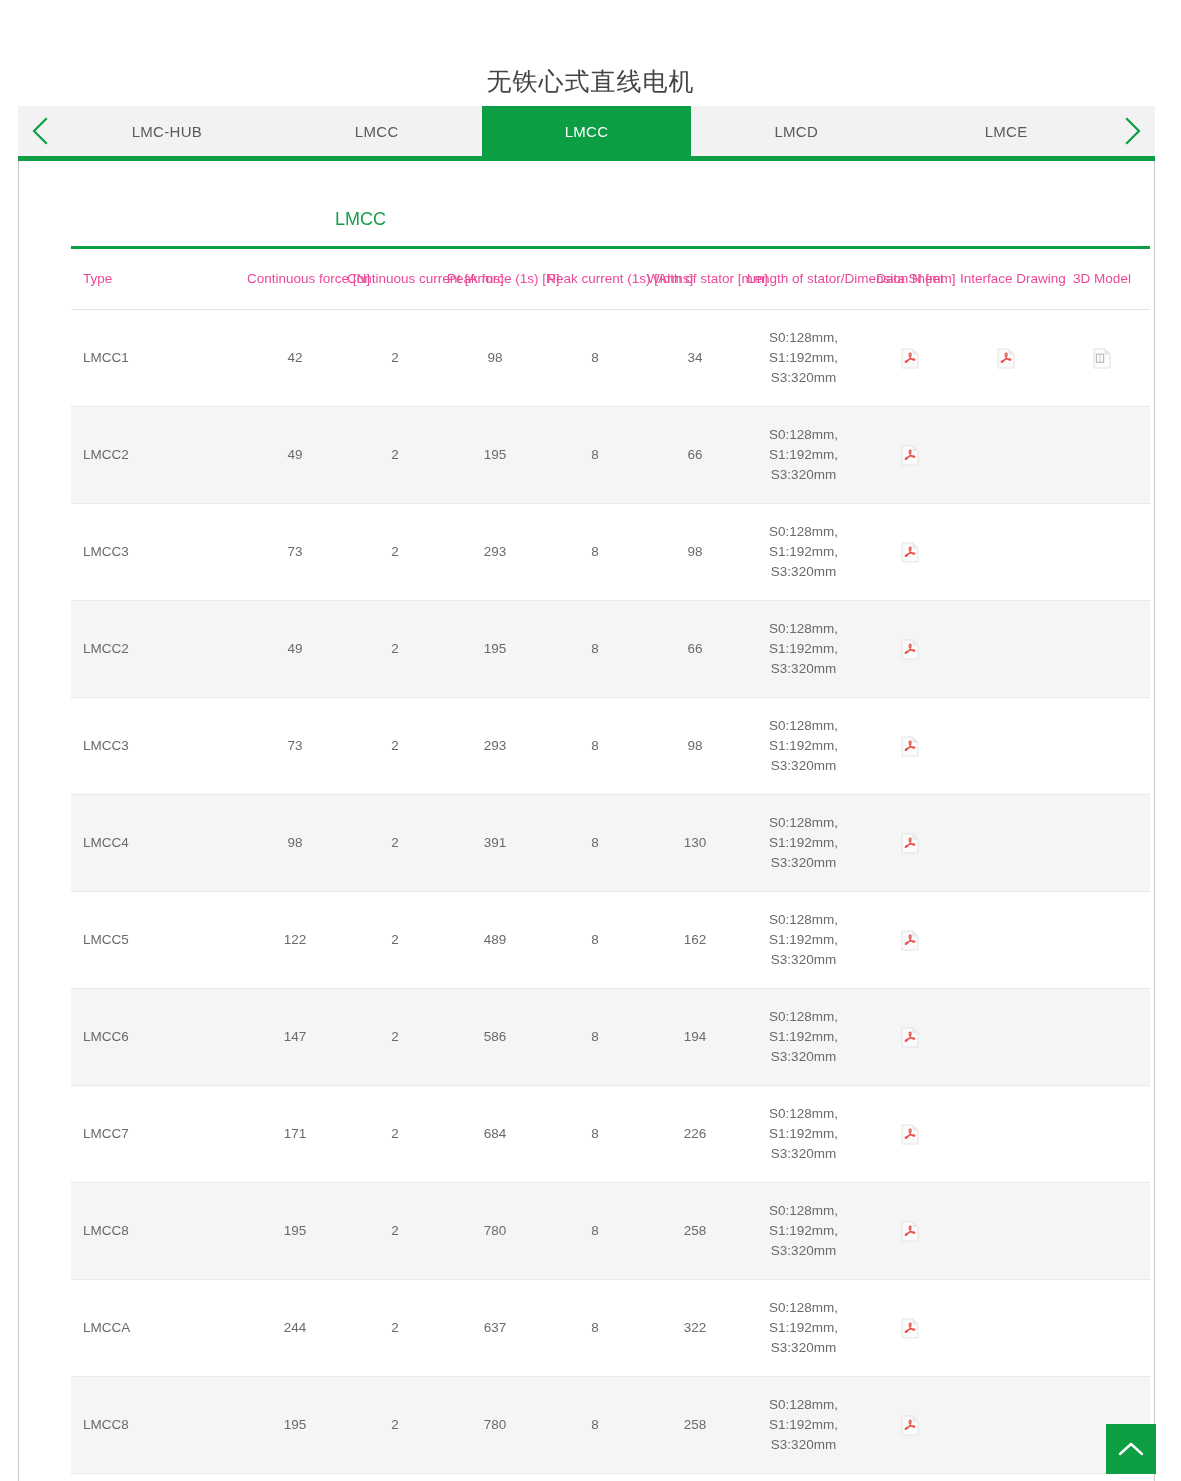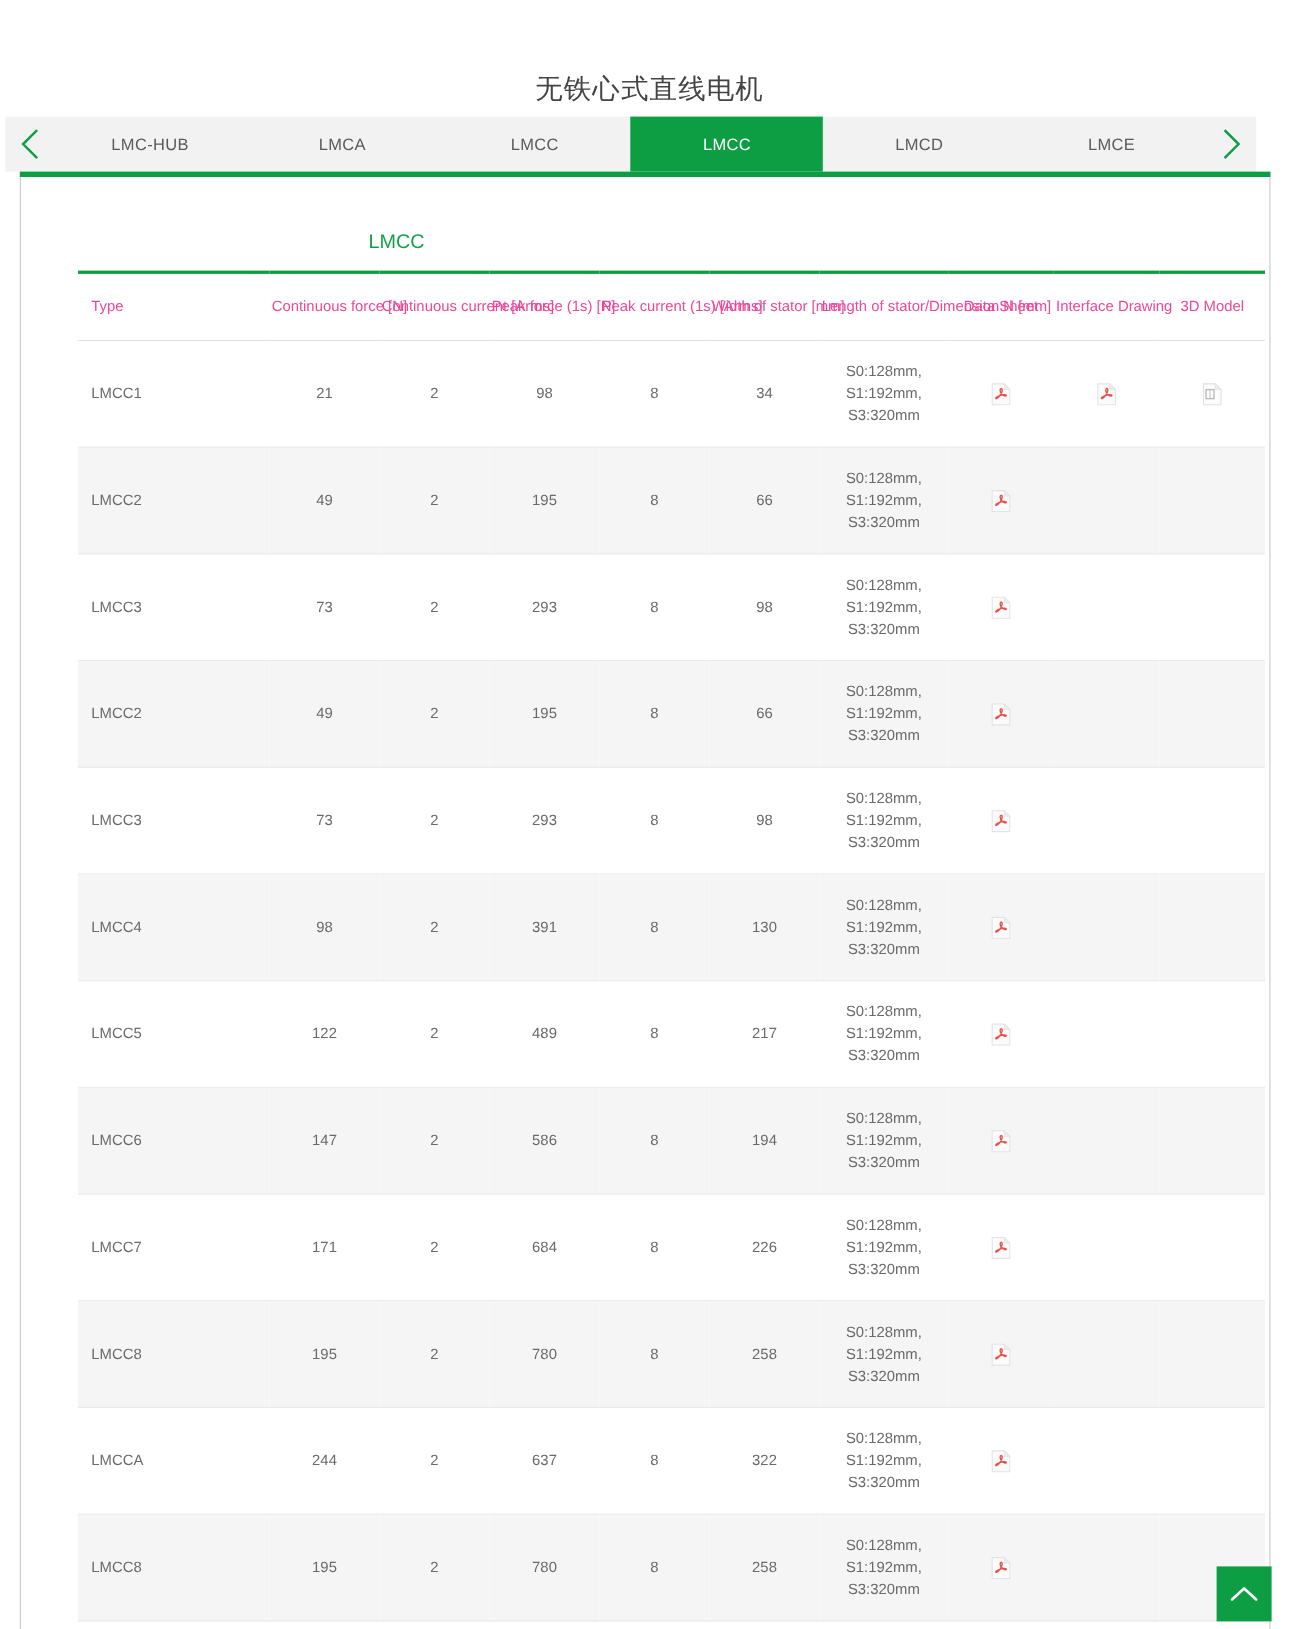--- a/index.html
+++ b/index.html
@@ -25,21 +25,21 @@
     margin: 16px;
     padding: 44px 0 0 0;
     letter-spacing: 1px;
     height: 42px;
     line-height: 42px;
   }
 
   
   .tabbar-wrap {
     position: absolute;
-    left: 5px;
+    left: 18px;
     top: 106px;
     width: 1137px;
     height: 50px;
     background: #f2f2f2;
     display: flex;
     align-items: stretch;
   }
   .tab-arrow {
     width: 44px;
     flex: 0 0 44px;
@@ -194,23 +194,20 @@
   <div class="tab-arrow">
     <span>
       <svg width="20" height="30" viewBox="0 0 20 30" fill="none" xmlns="http://www.w3.org/2000/svg">
         <path d="M16 3 L4 15 L16 27" stroke="#0d9e44" stroke-width="2.2" fill="none" stroke-linecap="square"></path>
       </svg>
     </span>
   </div>
   <div class="tabs">
       <div class="tab">
         <span>LMC-HUB</span>
-      </div>
-      <div class="tab">
-        <span>LMCA</span>
       </div>
       <div class="tab">
         <span>LMCC</span>
       </div>
       <div class="tab active">
         <span>LMCC</span>
       </div>
       <div class="tab">
         <span>LMCD</span>
       </div>
@@ -243,21 +240,21 @@
           <th class="w-width">Width of stator [mm]</th>
           <th class="w-len">Length of stator/Dimension N [mm]</th>
           <th class="w-ds">Data Sheet</th>
           <th class="w-if">Interface Drawing</th>
           <th class="w-3d">3D Model</th>
         </tr>
       </thead>
       <tbody>
           <tr>
             <td class="col-type w-type">LMCC1</td>
-            <td class="w-cforce">21</td>
+            <td class="w-cforce">42</td>
             <td class="w-ccur">2</td>
             <td class="w-pforce">98</td>
             <td class="w-pcur">8</td>
             <td class="w-width">34</td>
             <td class="stator w-len">S0:128mm,
 S1:192mm,
 S3:320mm</td>
             <td class="icon-cell w-ds"><span class="file-icon"><svg width="18" height="21" viewBox="0 0 18 21" xmlns="http://www.w3.org/2000/svg">
                   <path d="M1 1 H12 L17 6 V20 H1 Z" fill="#fbfbfb" stroke="#e3e3e3" stroke-width="1"></path>
                   <path d="M12 1 L17 6 H12 Z" fill="#ededed" stroke="#e3e3e3" stroke-width="0.8"></path>
@@ -364,21 +361,21 @@
                 </svg></span></td>
             <td class="icon-cell w-if"></td>
             <td class="icon-cell w-3d"></td>
           </tr>
           <tr>
             <td class="col-type w-type">LMCC5</td>
             <td class="w-cforce">122</td>
             <td class="w-ccur">2</td>
             <td class="w-pforce">489</td>
             <td class="w-pcur">8</td>
-            <td class="w-width">217</td>
+            <td class="w-width">162</td>
             <td class="stator w-len">S0:128mm,
 S1:192mm,
 S3:320mm</td>
             <td class="icon-cell w-ds"><span class="file-icon"><svg width="18" height="21" viewBox="0 0 18 21" xmlns="http://www.w3.org/2000/svg">
                   <path d="M1 1 H12 L17 6 V20 H1 Z" fill="#fbfbfb" stroke="#e3e3e3" stroke-width="1"></path>
                   <path d="M12 1 L17 6 H12 Z" fill="#ededed" stroke="#e3e3e3" stroke-width="0.8"></path>
                   <path d="M9.2 5.2 c0.9 0 1.1 1.3 0.6 2.9 c-0.5 1.7 -1.7 3.6 -2.9 4.8 c-1.1 1.1 -2.3 1.7 -2.6 1.2 c-0.3 -0.5 0.7 -1.3 2.4 -2 c1.9 -0.8 4.6 -1.4 6 -1.2 c1 0.1 1.3 0.7 0.9 1 c-0.5 0.4 -1.7 0.1 -3 -0.9 c-1.3 -1 -2.4 -2.6 -2.4 -4 c0 -1.1 0.4 -1.8 1 -1.8 Z" fill="none" stroke="#e8524a" stroke-width="1.3" stroke-linejoin="round"></path>
                 </svg></span></td>
             <td class="icon-cell w-if"></td>
             <td class="icon-cell w-3d"></td>

